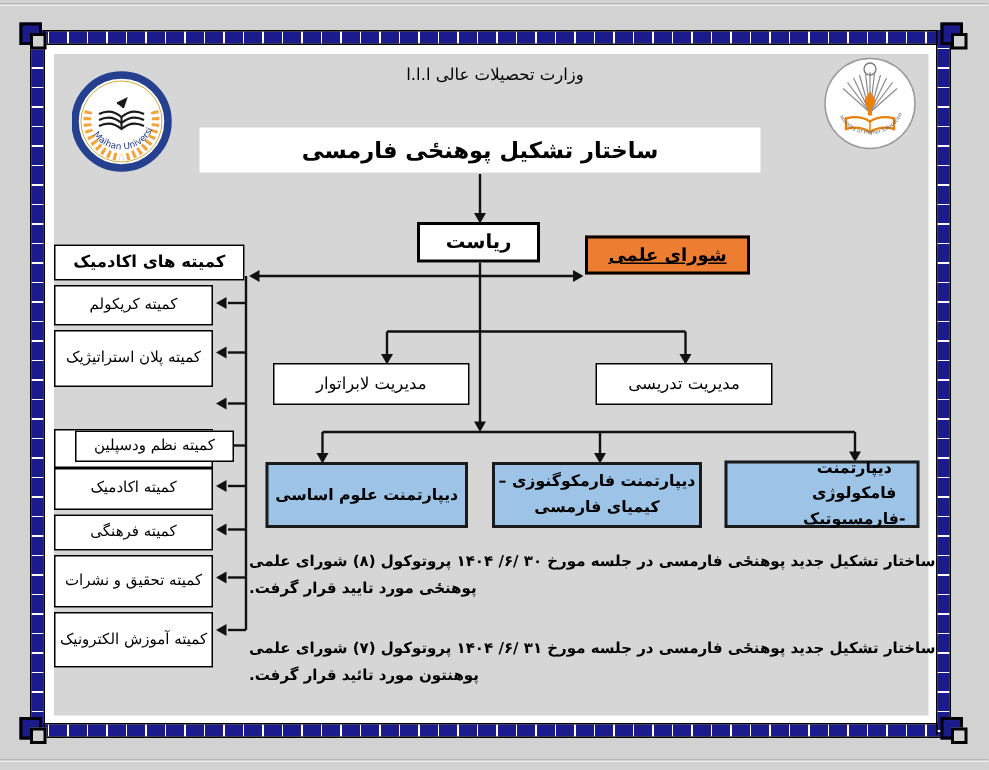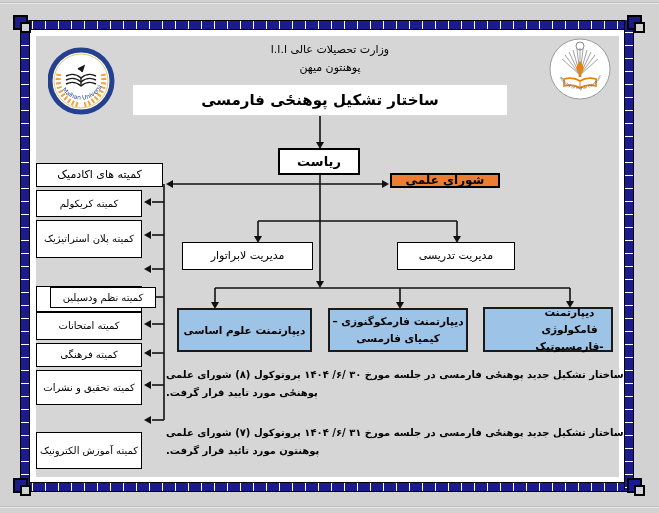--- a/index.html
+++ b/index.html
@@ -14,21 +14,21 @@
   .corner{position:absolute;width:18px;height:18px;}
   .corner .sq1{position:absolute;left:0;top:0;width:11px;height:11px;border:2px solid #000;background:#1b1b8e;}
   .corner .sq2{position:absolute;left:7px;top:7px;width:7px;height:7px;border:2px solid #000;background:#d2d2d2;}
   .page{position:absolute;left:30px;top:30px;width:595px;height:453px;background:#ffffff;}
   .page-inner{position:absolute;left:6px;top:6px;right:6px;bottom:6px;background:#d6d6d6;}
   .hline{position:absolute;text-align:center;font-size:11px;direction:rtl;}
   .titlebox{position:absolute;background:#ffffff;display:flex;align-items:center;justify-content:center;
             font-weight:bold;font-size:15px;direction:rtl;}
   .box{position:absolute;background:#ffffff;border:1px solid #000;display:flex;align-items:center;
        justify-content:center;text-align:center;direction:rtl;font-size:10px;line-height:1.35;padding:1px 2px;box-sizing:border-box;}
-  .b{font-weight:normal;}
+  .b{font-weight:bold;}
   .president{border-width:2px;font-size:13px;font-weight:bold;}
   .council{background:#ED7D31;border-width:2px;font-weight:bold;font-size:12px;}
   .dept{background:#9DC3E6;border:2px solid #1a1a1a;font-weight:bold;font-size:10.5px;line-height:1.6;}
   .note{position:absolute;direction:rtl;text-align:left;font-size:10px;font-weight:bold;line-height:1.75;}
   svg.connectors{position:absolute;left:0;top:0;pointer-events:none;}
   .logo{position:absolute;}
 </style>
 </head>
 <body>
 
@@ -99,21 +99,20 @@
     <rect x="29.6" y="33" width="2.8" height="7" fill="#E8820C"></rect>
     <path d="M15 42 Q24 39.5 31 44 Q38 39.5 47 42 L47 49 Q38 46.5 31 51 Q24 46.5 15 49 Z" fill="#ffffff" stroke="#E8820C" stroke-width="1.6"></path>
     <path d="M31 44 L31 51" stroke="#E8820C" stroke-width="1"></path>
     <path id="arcR" d="M 9 38 A 24 24 0 0 0 53 38" fill="none"></path>
     <text font-size="3.6" fill="#666666" font-family="DejaVu Sans, sans-serif">
       <textPath href="#arcR" startOffset="6%">Ministry of Higher Education</textPath>
     </text>
   </svg>
 
   <div class="hline" style="left:180px;top:43px;width:300px;">وزارت تحصیلات عالی ا.ا.ا</div>
-  <div class="hline" style="left:180px;top:61px;width:300px;">پوهنتون میهن</div>
   <div class="titlebox" style="left:133px;top:85px;width:374px;height:30px;">ساختار تشکیل پوهنځی فارمسی</div>
 
   <svg class="connectors" width="659" height="513">
     <g stroke="#111" stroke-width="1.6" fill="none">
       <line x1="320" y1="116" x2="320" y2="143"></line>
       <line x1="320" y1="175" x2="320" y2="283"></line>
       <line x1="172" y1="184" x2="383" y2="184"></line>
       <line x1="258" y1="221" x2="457" y2="221"></line>
       <line x1="258" y1="221" x2="258" y2="237"></line>
       <line x1="457" y1="221" x2="457" y2="237"></line>
@@ -146,31 +145,31 @@
       <polygon points="151,265 151,273 144,269"></polygon>
       <polygon points="151,293 151,301 144,297"></polygon>
       <polygon points="151,320 151,328 144,324"></polygon>
       <polygon points="151,349 151,357 144,353"></polygon>
       <polygon points="151,381 151,389 144,385"></polygon>
       <polygon points="151,416 151,424 144,420"></polygon>
     </g>
   </svg>
 
   <div class="box president" style="left:278px;top:148px;width:82px;height:27px;">ریاست</div>
-  <div class="box council" style="left:390px;top:173px;width:110px;height:15px;">شورای علمی</div>
+  <div class="box council" style="left:390px;top:157px;width:110px;height:26px;text-decoration:underline;">شورای علمی</div>
 
   <div class="box b" style="left:36px;top:163px;width:127px;height:24px;font-size:11px;">کمیته های اکادمیک</div>
   <div class="box" style="left:36px;top:190px;width:106px;height:27px;">کمیته کریکولم</div>
   <div class="box" style="left:36px;top:220px;width:106px;height:38px;">کمیته پلان استراتیژیک</div>
   <div class="box" style="left:36px;top:258px;width:106px;height:26px;margin-top:28px;">کمیته ارتقآ کیفیت</div>
   <div class="box" style="left:50px;top:287px;width:106px;height:21px;">کمیته نظم ودسپلین</div>
-  <div class="box" style="left:36px;top:312px;width:106px;height:28px;">کمیته امتحانات</div>
+  <div class="box" style="left:36px;top:312px;width:106px;height:28px;">کمیته اکادمیک</div>
   <div class="box" style="left:36px;top:343px;width:106px;height:24px;">کمیته فرهنگی</div>
   <div class="box" style="left:36px;top:370px;width:106px;height:35px;">کمیته تحقیق و نشرات</div>
-  <div class="box" style="left:36px;top:408px;width:106px;height:37px;margin-top:24px;">کمیته آموزش الکترونیک</div>
+  <div class="box" style="left:36px;top:408px;width:106px;height:37px;">کمیته آموزش الکترونیک</div>
 
   <div class="box" style="left:182px;top:242px;width:131px;height:28px;font-size:11px;">مدیریت لابراتوار</div>
   <div class="box" style="left:397px;top:242px;width:118px;height:28px;font-size:11px;">مدیریت تدریسی</div>
 
   <div class="box dept" style="left:177px;top:308px;width:135px;height:44px;">دیپارتمنت علوم اساسی</div>
   <div class="box dept" style="left:328px;top:308px;width:140px;height:44px;">دیپارتمنت فارمکوگنوزی – کیمیای فارمسی</div>
   <div class="box dept" style="left:483px;top:307px;width:130px;height:45px;padding-left:45px;">دیپارتمنت فامکولوژی -فارمسیوتیک</div>
 
   <div class="note" style="left:166px;top:366px;width:474px;">ساختار تشکیل جدید پوهنځی فارمسی در جلسه مورخ ۳۰ /۶/ ۱۴۰۴ پروتوکول (۸) شورای علمی پوهنځی مورد تایید قرار گرفت.</div>
   <div class="note" style="left:166px;top:424px;width:474px;">ساختار تشکیل جدید پوهنځی فارمسی در جلسه مورخ ۳۱ /۶/ ۱۴۰۴ پروتوکول (۷) شورای علمی پوهنتون مورد تائید قرار گرفت.</div>

